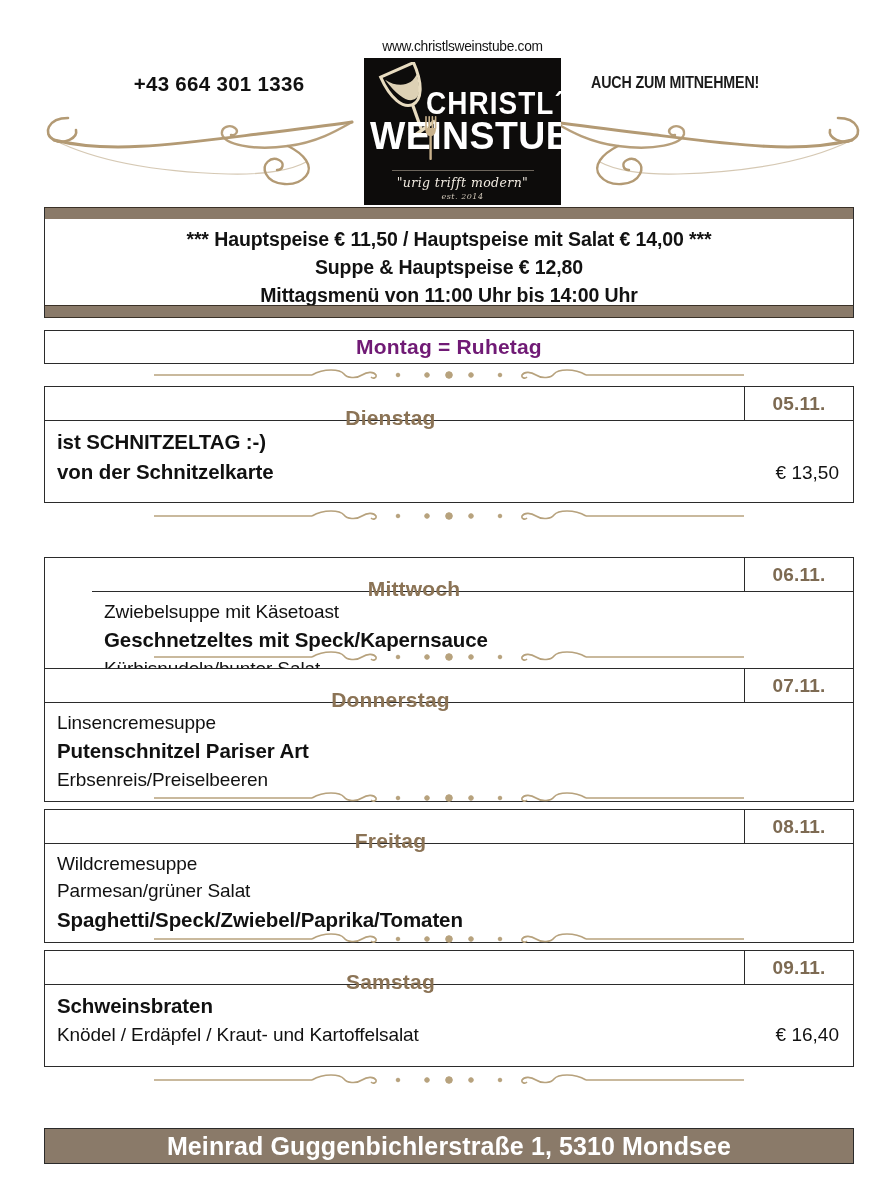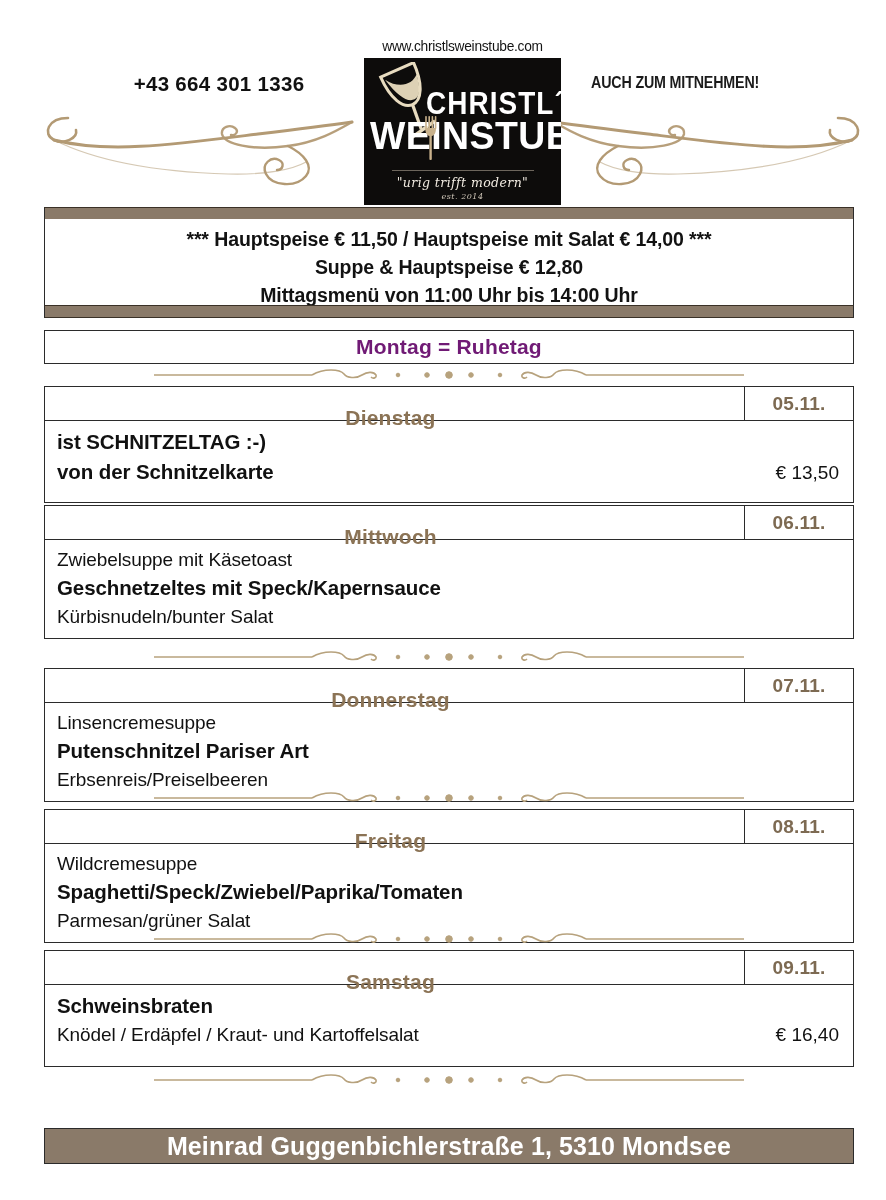--- a/index.html
+++ b/index.html
@@ -425,21 +425,21 @@
         <path d="M542 9 C530 2 514 3 510 8 C507 12 498 13 492 9 C486 5 480 6 478 9 C477 12 481 13 483 11" stroke-width="1.6" fill="none"></path>
         <circle cx="354" cy="9" r="1.8"></circle>
         <circle cx="383" cy="9" r="2.3"></circle>
         <circle cx="405" cy="9" r="3.3"></circle>
         <circle cx="427" cy="9" r="2.3"></circle>
         <circle cx="456" cy="9" r="1.8"></circle>
       </g>
     </svg>
   </div>
 
-  <div class="box" style="top:505px;">
+  <div class="box" style="top:557px;padding-left:47px;">
     <div class="day-head">
       <div class="day-name">Mittwoch</div>
       <div class="day-date">06.11.</div>
     </div>
     <div class="day-body">
       <div class="dish">Zwiebelsuppe mit Käsetoast</div>
       <div class="dish bold">Geschnetzeltes mit Speck/Kapernsauce</div>
       <div class="dish">Kürbisnudeln/bunter Salat</div>
     </div>
   </div>
@@ -488,22 +488,22 @@
     </svg>
   </div>
 
   <div class="box" style="top:809px;">
     <div class="day-head">
       <div class="day-name">Freitag</div>
       <div class="day-date">08.11.</div>
     </div>
     <div class="day-body">
       <div class="dish">Wildcremesuppe</div>
+      <div class="dish">Parmesan/grüner Salat</div>
       <div class="dish bold">Spaghetti/Speck/Zwiebel/Paprika/Tomaten</div>
-      <div class="dish">Parmesan/grüner Salat</div>
     </div>
   </div>
 
   <div class="divider" style="top:930px;">
     <svg viewBox="0 0 810 18" width="810" height="18" aria-hidden="true">
       <g stroke="#b7a27d" fill="#b7a27d">
         <path d="M110 9 L268 9" stroke-width="1.5" fill="none"></path>
         <path d="M542 9 L700 9" stroke-width="1.5" fill="none"></path>
         <path d="M268 9 C280 2 296 3 300 8 C303 12 312 13 318 9 C324 5 330 6 332 9 C333 12 329 13 327 11" stroke-width="1.6" fill="none"></path>
         <path d="M542 9 C530 2 514 3 510 8 C507 12 498 13 492 9 C486 5 480 6 478 9 C477 12 481 13 483 11" stroke-width="1.6" fill="none"></path>

